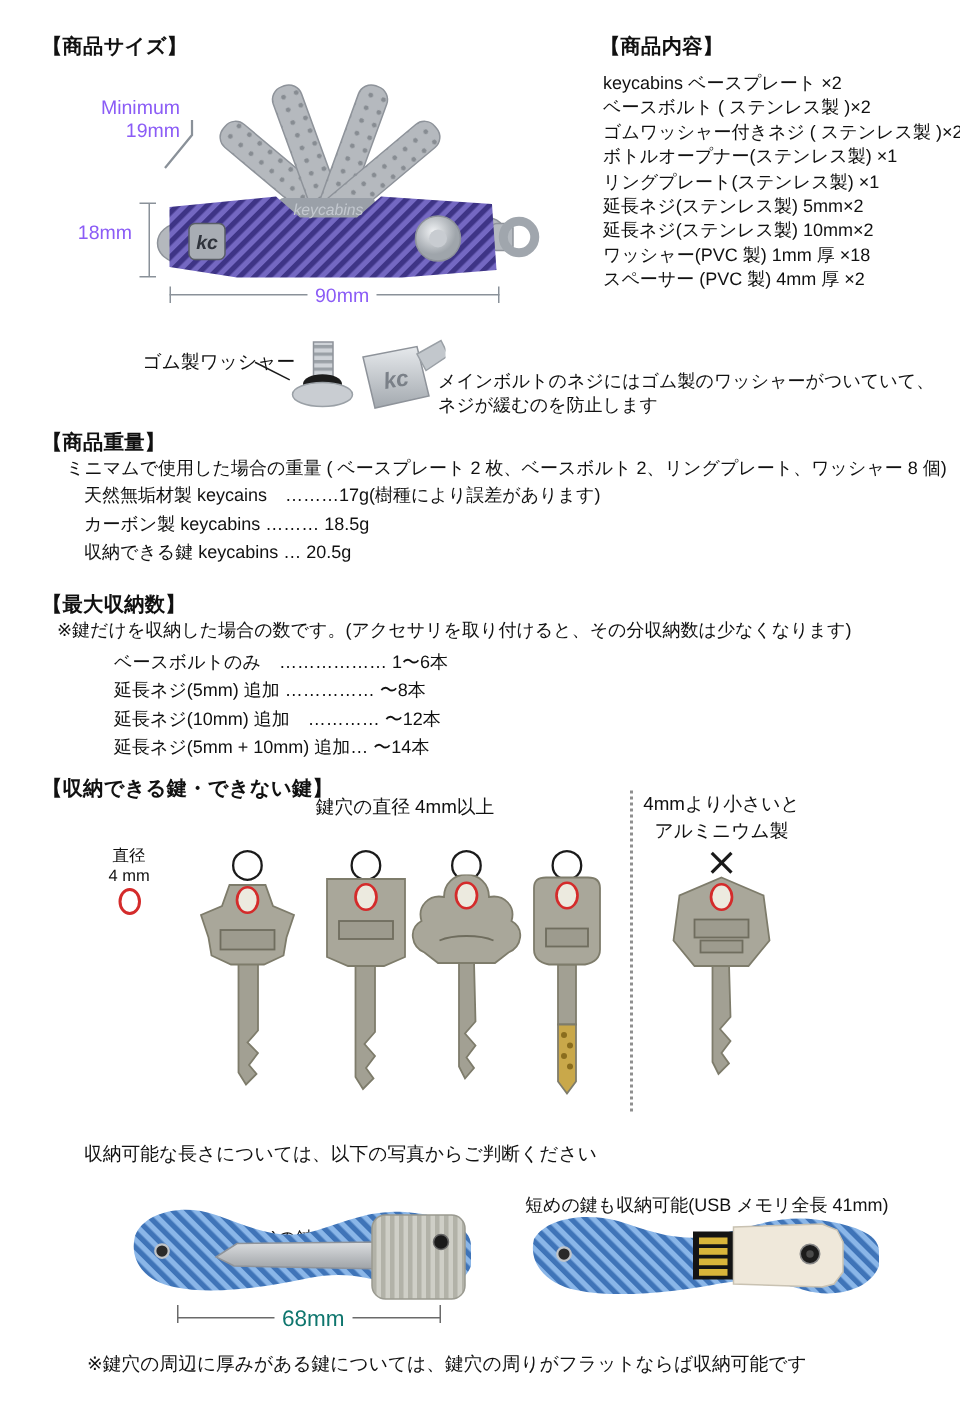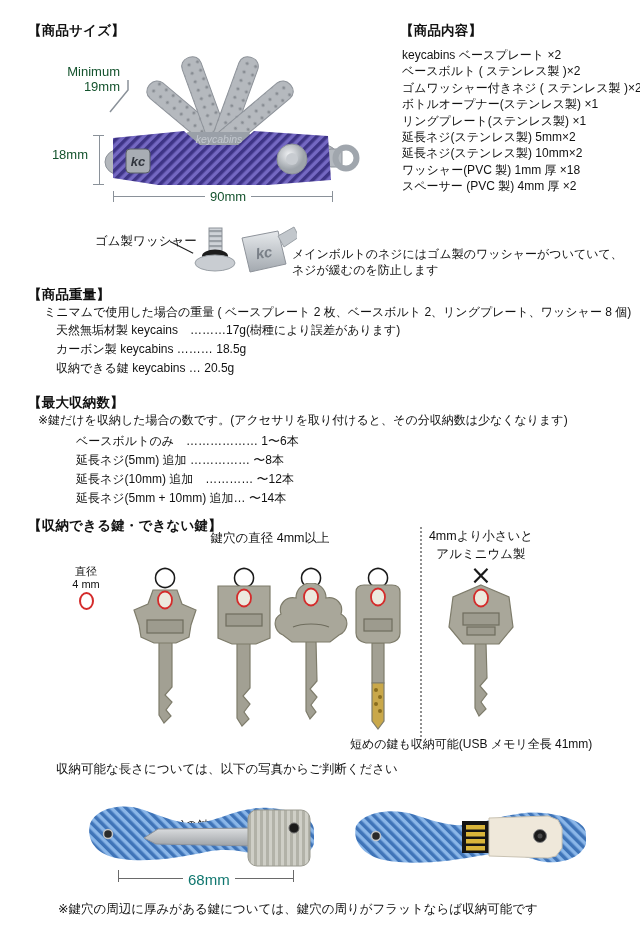--- a/index.html
+++ b/index.html
@@ -3,21 +3,21 @@
 <meta charset="utf-8">
 <style>
   * { margin:0; padding:0; box-sizing:border-box; }
   html,body { background:#ffffff; }
   body { font-family:"Liberation Sans","DejaVu Sans",sans-serif; color:#111; }
   #page { position:relative; width:640px; height:937px; background:#fff; overflow:hidden; }
   .abs { position:absolute; white-space:nowrap; }
   .h1 { font-size:13.5px; font-weight:bold; letter-spacing:0.2px; }
   .t12 { font-size:12px; }
   .t125 { font-size:12.5px; }
-  .dim13 { font-size:13px; color:#14532d; }
+  .dim13 { font-size:13px; color:#8b5cf6; }
   .rightcol { line-height:16.4px; font-size:12px; }
   .rows19 { line-height:19px; font-size:12px; }
   .vline { border-left:1.5px solid #8a9199; }
   .hline { border-top:1.5px solid #8a9199; }
   .tick-h { width:11px; border-top:1.5px solid #8a9199; }
   .tick-v { height:11px; border-left:1.5px solid #8a9199; }
   .dimlabel { background:#fff; padding:0 5px; }
   .okmark { font-size:27px; font-weight:400; color:#1a1a1a; font-family:"DejaVu Sans",sans-serif; }
   .ngmark { font-size:26px; color:#1a1a1a; font-family:"DejaVu Sans",sans-serif; }
   .dotted-div { border-left:2px dotted #8f8f8f; }
@@ -214,21 +214,21 @@
       <path d="M415,60 L415,125 L419,133 L426,126 L421,119 L427,111 L420,103 L427,95 L426,60 Z" fill="#a2a093"></path>
       <path d="M421,2 L449,14 L453,44 L439,61 L403,61 L389,44 L393,14 Z" fill="#a9a79a"></path>
       <rect x="403" y="30" width="36" height="12" fill="#9d9b8e" stroke="#6f6d5e"></rect>
       <rect x="407" y="44" width="28" height="8" fill="#9d9b8e" stroke="#6f6d5e"></rect>
       <ellipse cx="421" cy="15" rx="7" ry="8.5" fill="#eceadf" stroke="#d42b2b" stroke-width="1.8"></ellipse>
     </g>
   </svg>
 
   <div class="abs t125" style="left:56px; top:761px;">収納可能な長さについては、以下の写真からご判断ください</div>
   <div class="abs t12" style="left:92px; top:817px;">長め(全長 65mm)の鍵を取付けた場合</div>
-  <div class="abs t12" style="left:350px; top:736px;">短めの鍵も収納可能(USB メモリ全長 41mm)</div>
+  <div class="abs t12" style="left:350px; top:795px;">短めの鍵も収納可能(USB メモリ全長 41mm)</div>
 
   <svg class="abs" style="left:86px; top:800px;" width="232" height="72" viewBox="0 0 232 72">
     <defs>
       <pattern id="bluecarbon" width="7" height="7" patternUnits="userSpaceOnUse" patternTransform="rotate(45)">
         <rect width="7" height="7" fill="#3f74b8"></rect>
         <rect width="7" height="3.5" fill="#8ab6e8"></rect>
       </pattern>
       <linearGradient id="bladegrad" x1="0" y1="0" x2="0" y2="1">
         <stop offset="0%" stop-color="#dcdee0"></stop>
         <stop offset="100%" stop-color="#9fa3a7"></stop>

